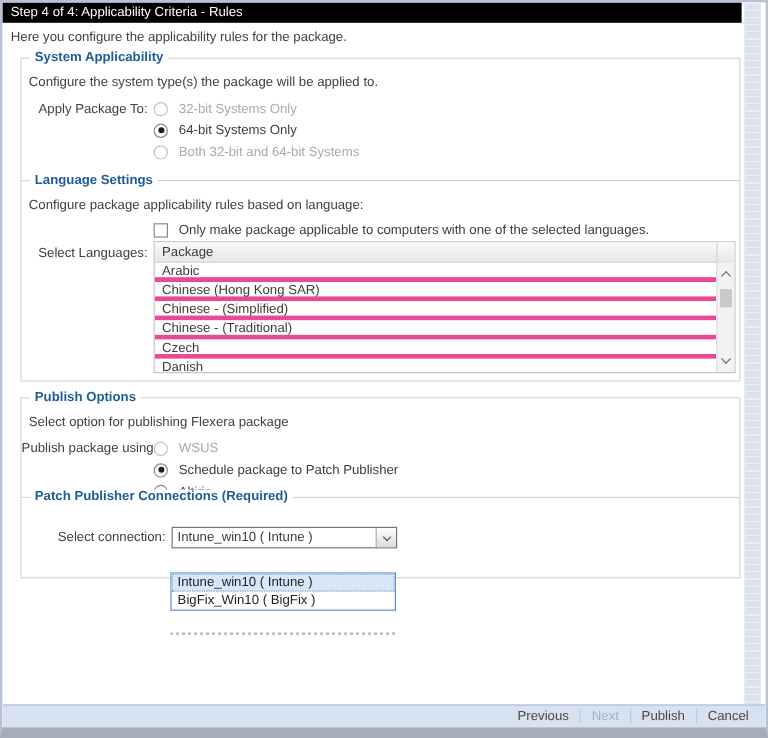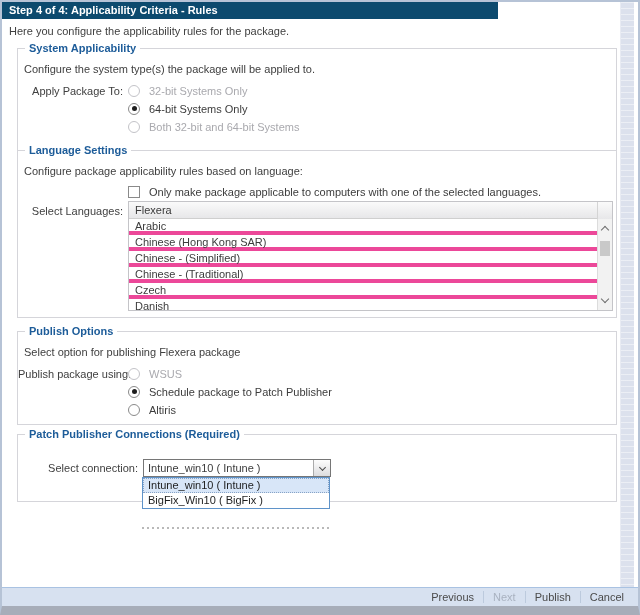--- a/index.html
+++ b/index.html
@@ -8,22 +8,22 @@
 
   .window {
     position: relative; width: 640px; height: 615px;
     border-top: 2px solid #b6c3d6; border-left: 2px solid #b6c3d6; border-right: 2px solid #b6c3d6;
     border-bottom: 9px solid #a7adb9;
     background: #fff; overflow: hidden;
   }
   .client { position: absolute; left: 0; top: 0; width: 636px; height: 604px; background: #fff; }
 
   .titlebar {
-    position: absolute; left: 0; top: 0; width: 496px; height: 17px;
-    background: #0c4a6e; color: #fff; font-weight: bold;
+    position: absolute; left: 0; top: 0; width: 616px; height: 17px;
+    background: #000000; color: #fff; font-weight: normal;
     line-height: 17px; padding-left: 7px;
   }
   .subtitle { position: absolute; left: 7px; top: 23px; color: #404040; }
 
   
   .page-scrollbar {
     position: absolute; left: 618px; top: 0; width: 14px; height: 585px;
     background: #dce1ed;
     border-left: 1px solid #e8ebf3;
     background-image: repeating-linear-gradient(180deg, rgba(255,255,255,0.45) 0 1px, rgba(0,0,0,0) 1px 6px);
@@ -141,21 +141,21 @@
     <div class="fs" style="top:148px; height:168px;">
       <span class="fs-legend">Language Settings</span>
       <div class="fs-desc" style="top:14px;">Configure package applicability rules based on language:</div>
       <div class="opt-row" style="left:110px; top:34px;">
         <span class="checkbox"></span>
         <span class="opt-label">Only make package applicable to computers with one of the selected languages.</span>
       </div>
       <div class="fs-label" style="top:54px; width:105px;">Select Languages:</div>
 
       <div class="listbox">
-        <div class="list-header">Flexera</div>
+        <div class="list-header">Package</div>
         <div class="list-header-stub"></div>
         <div class="list-rows">
           <div class="list-row">Arabic</div>
           <div class="list-row">Chinese (Hong Kong SAR)</div>
           <div class="list-row">Chinese - (Simplified)</div>
           <div class="list-row">Chinese - (Traditional)</div>
           <div class="list-row">Czech</div>
           <div class="list-row">Danish</div>
         </div>
         <div class="list-scroll">
@@ -181,21 +181,21 @@
       <div class="opt-row" style="left:110px; top:53px;">
         <span class="radio selected"></span>
         <span class="opt-label">Schedule package to Patch Publisher</span>
       </div>
       <div class="opt-row" style="left:110px; top:71px;">
         <span class="radio"></span>
         <span class="opt-label">Altiris</span>
       </div>
     </div>
 
-    <div class="fs" style="top:432px; height:68px;text-decoration:underline;">
+    <div class="fs" style="top:412px; height:68px;text-decoration:underline;">
       <span class="fs-legend">Patch Publisher Connections (Required)</span>
       <div class="fs-label" style="top:27px; width:120px;">Select connection:</div>
       <div class="combo">
         <span class="combo-value">Intune_win10 ( Intune )</span>
         <span class="combo-btn">
           <span class="combo-chev"></span>
         </span>
       </div>
     </div>
 

